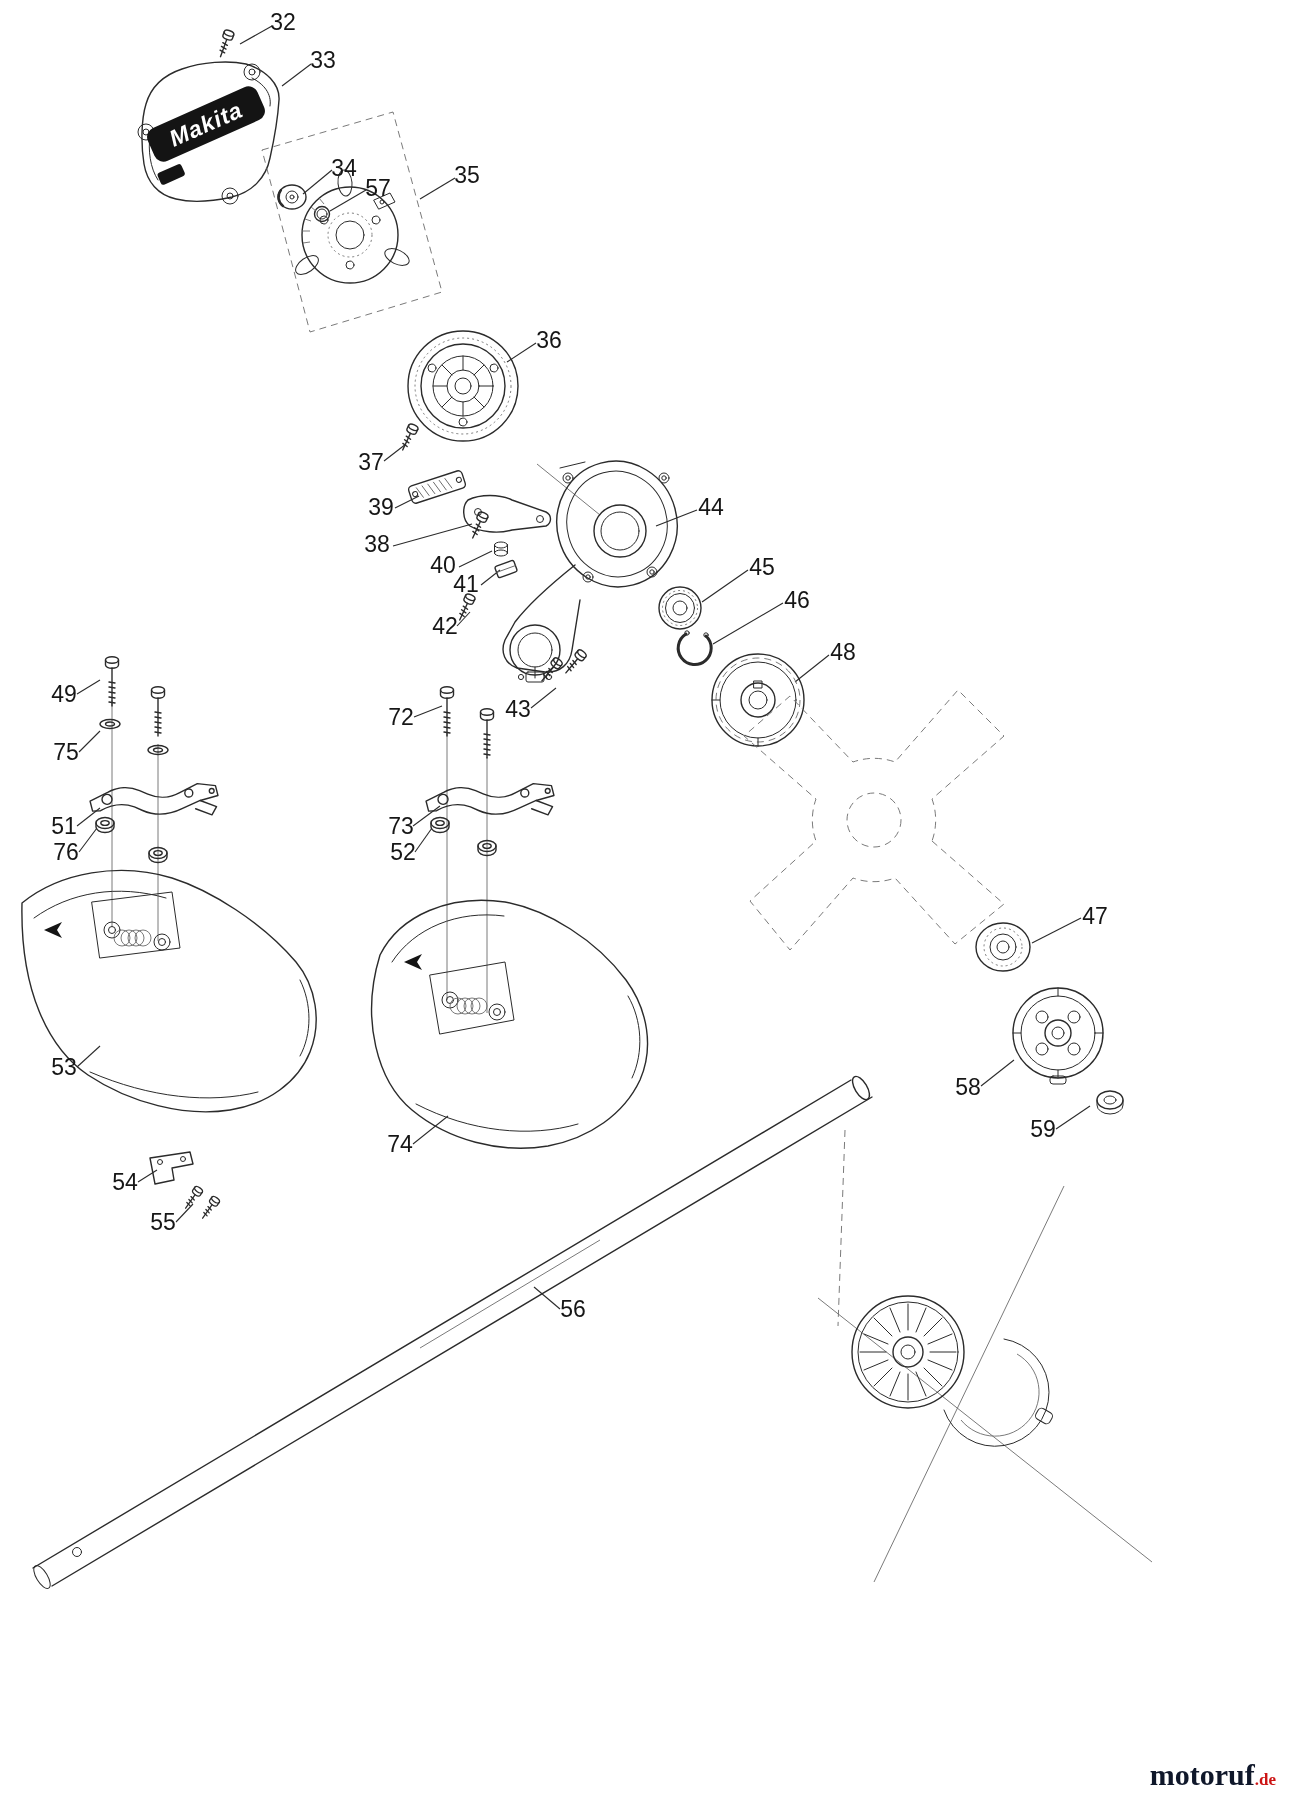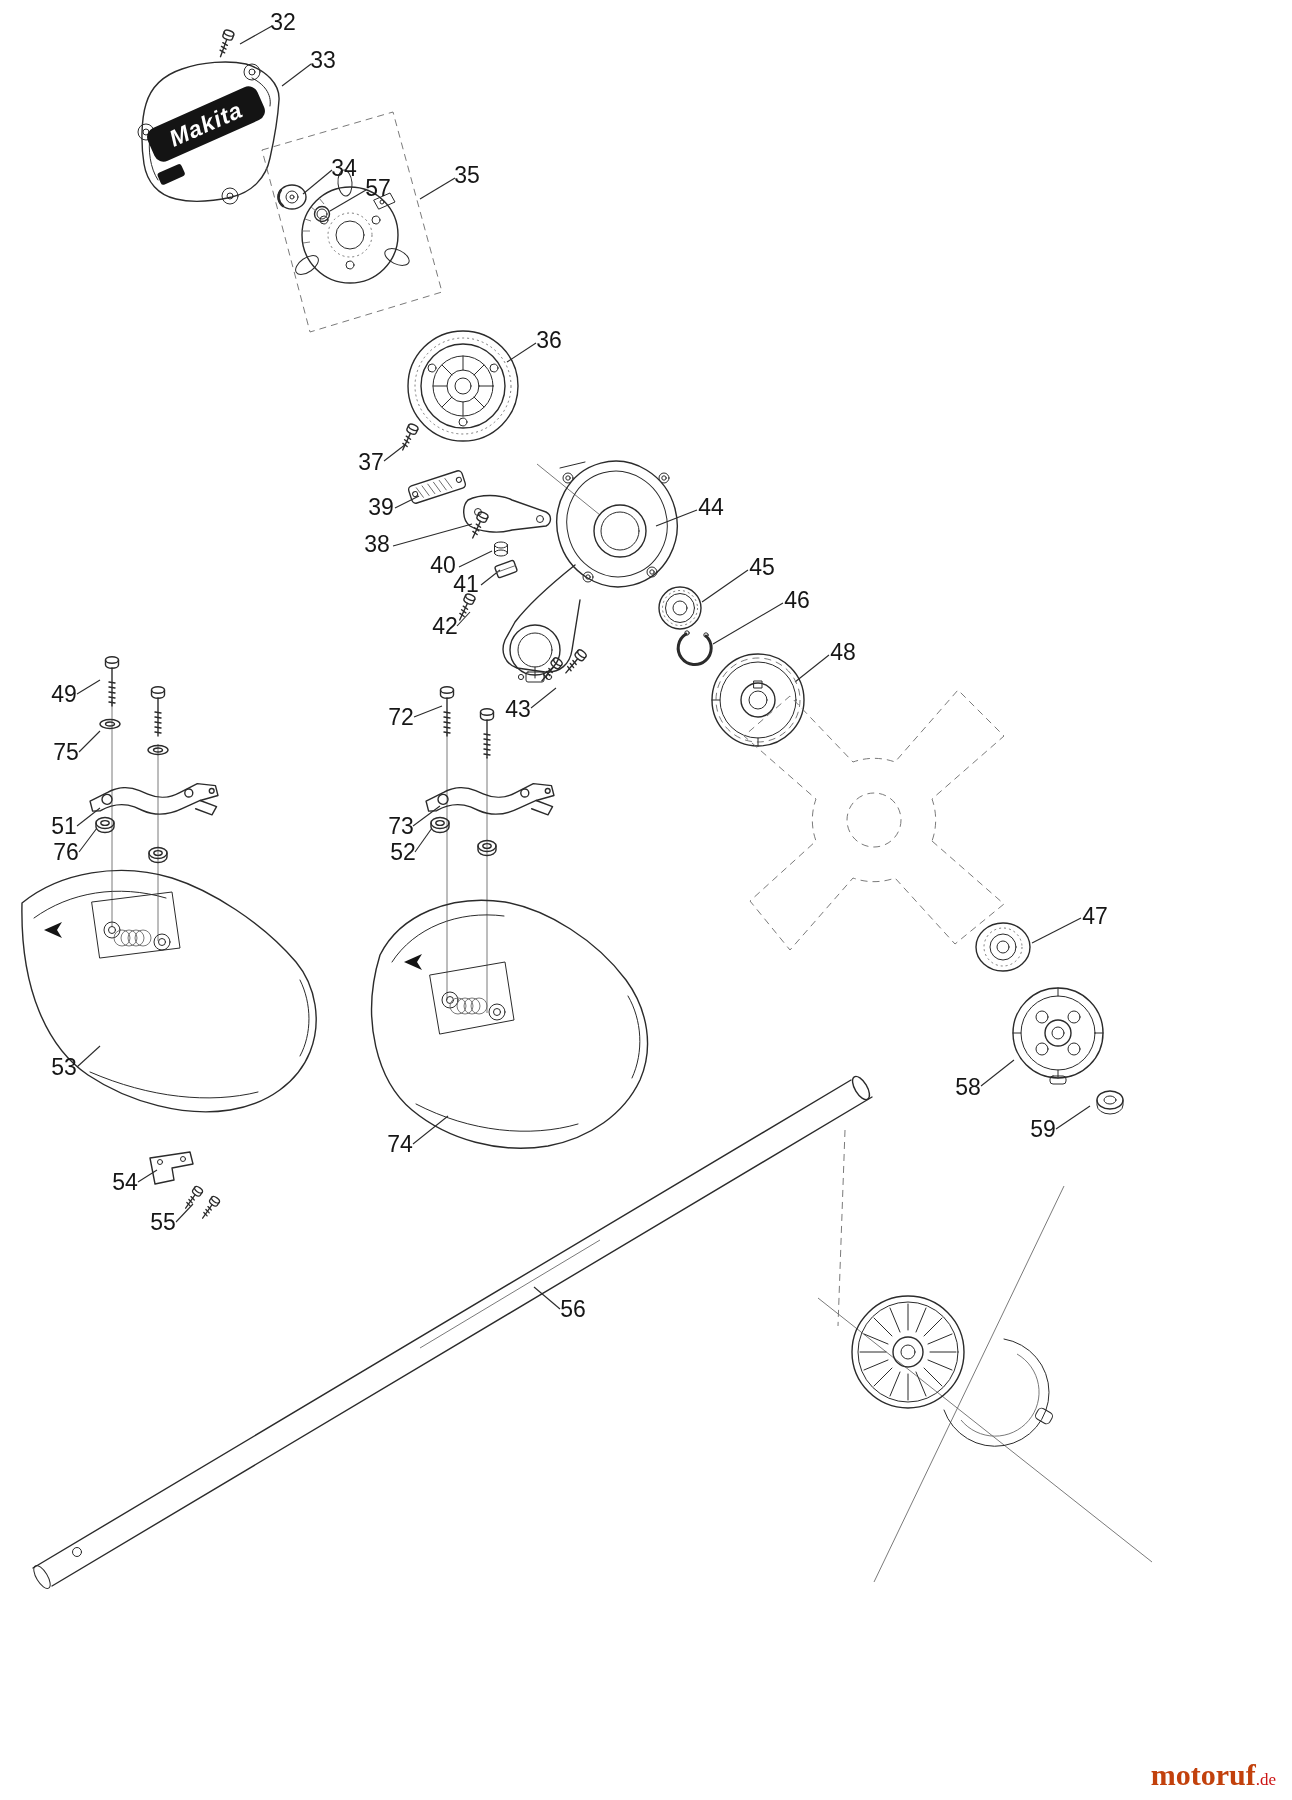--- a/index.html
+++ b/index.html
@@ -11,21 +11,21 @@
   .hair{fill:none;stroke:#6b6b6b;stroke-width:0.9;}
   .dash{stroke-dasharray:7 5;}
   .dot{stroke-dasharray:2 3;}
   .dark{fill:#141414;stroke:none;}
   .lead{fill:none;stroke:#2b2b2b;stroke-width:1.1;}
   text.lbl{font-family:"Liberation Sans",sans-serif;font-size:23px;fill:#161616;text-anchor:middle;}
   text.makita{font-family:"Liberation Sans",sans-serif;font-size:23px;font-weight:bold;
               font-style:italic;fill:#ffffff;text-anchor:middle;letter-spacing:1px;}
   .watermark{position:absolute;right:16px;bottom:10px;font-family:"Liberation Serif",serif;
              font-weight:bold;font-size:30px;line-height:1;}
-  .watermark .suffix{font-size:17px;font-weight:normal;}
+  .watermark .suffix{font-size:17px;font-weight:bold;}
 </style>
 </head>
 <body>
 
 <div class="page">
 <svg class="diagram" width="1292" height="1800" viewBox="0 0 1292 1800">
 
   <defs>
     <g id="screw" class="ln">
       <ellipse cx="0" cy="-3" rx="5" ry="2.6"></ellipse>
@@ -414,15 +414,15 @@
     <text class="lbl" x="1095" y="924">47</text>
     <text class="lbl" x="968" y="1095">58</text>
     <text class="lbl" x="1043" y="1137">59</text>
     <text class="lbl" x="125" y="1190">54</text>
     <text class="lbl" x="163" y="1230">55</text>
     <text class="lbl" x="573" y="1317">56</text>
   </g>
 </svg>
 
 <div class="watermark">
-  <span style="color: #c2410c;">motoruf</span><span class="suffix" style="color: rgb(204, 20, 20);">.de</span>
+  <span style="color: #0f172a;">motoruf</span><span class="suffix" style="color: rgb(204, 20, 20);">.de</span>
 </div>
 </div>
 
 </body></html>

